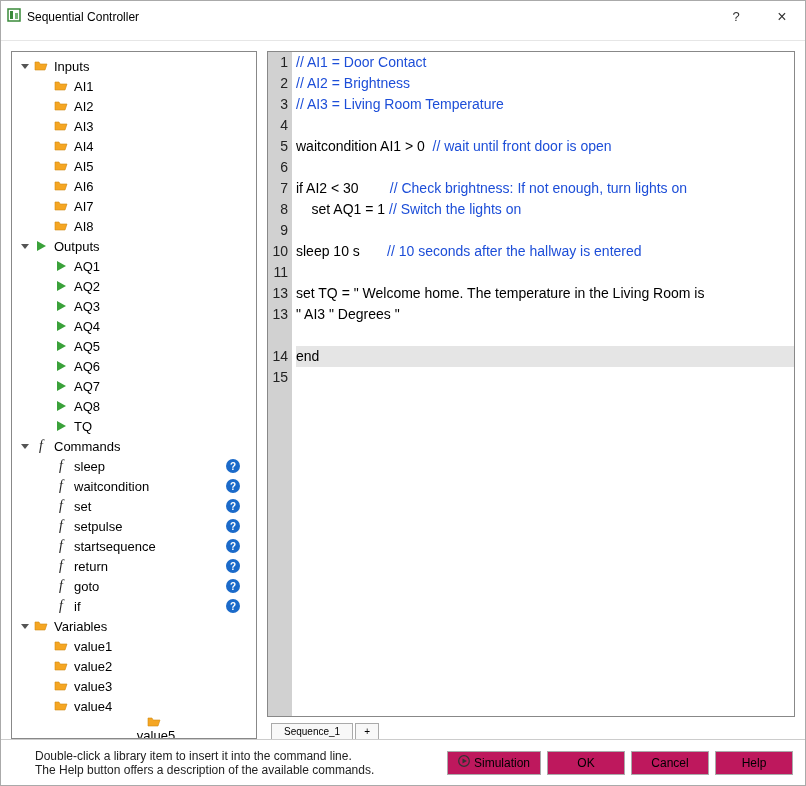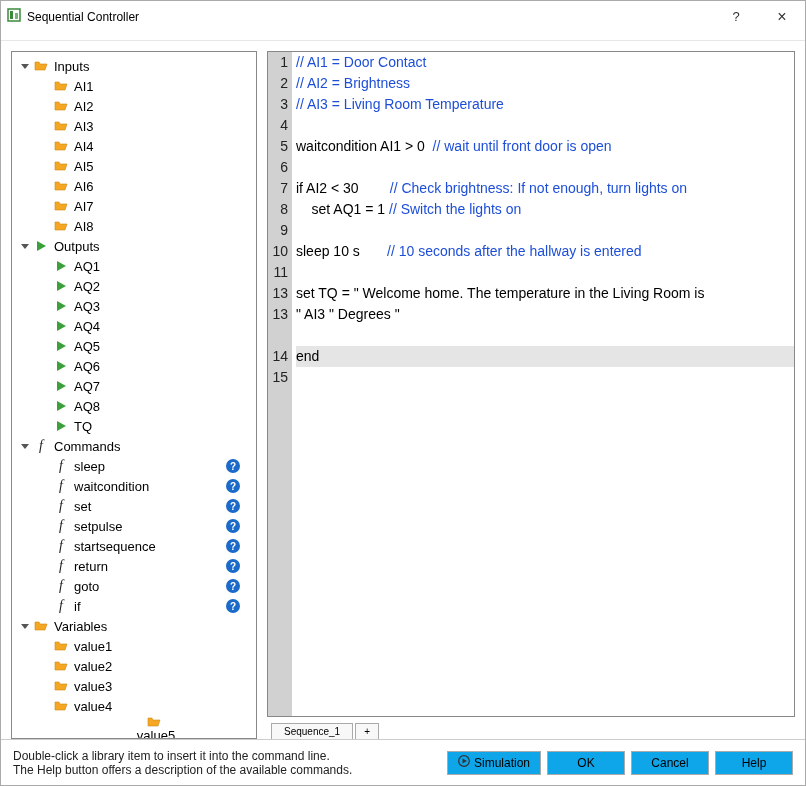--- a/index.html
+++ b/index.html
@@ -141,26 +141,27 @@
     border-top: 1px solid #ccc;
     display: flex;
     align-items: center;
     padding: 0 12px;
   }
   .footer-text {
     flex: 1;
     font-size: 12px;
     color: #222;
     line-height: 14px;
+    margin-left: 22px;
   }
   .btn {
     min-width: 78px;
     height: 24px;
     border: 1px solid #aaa;
-    background: #0ea5e9;
+    background: #be185d;
     margin-left: 6px;
     display: flex;
     align-items: center;
     justify-content: center;
     font-size: 12px;
     padding: 0 10px;
   }
 </style>
 </head>
 <body>

